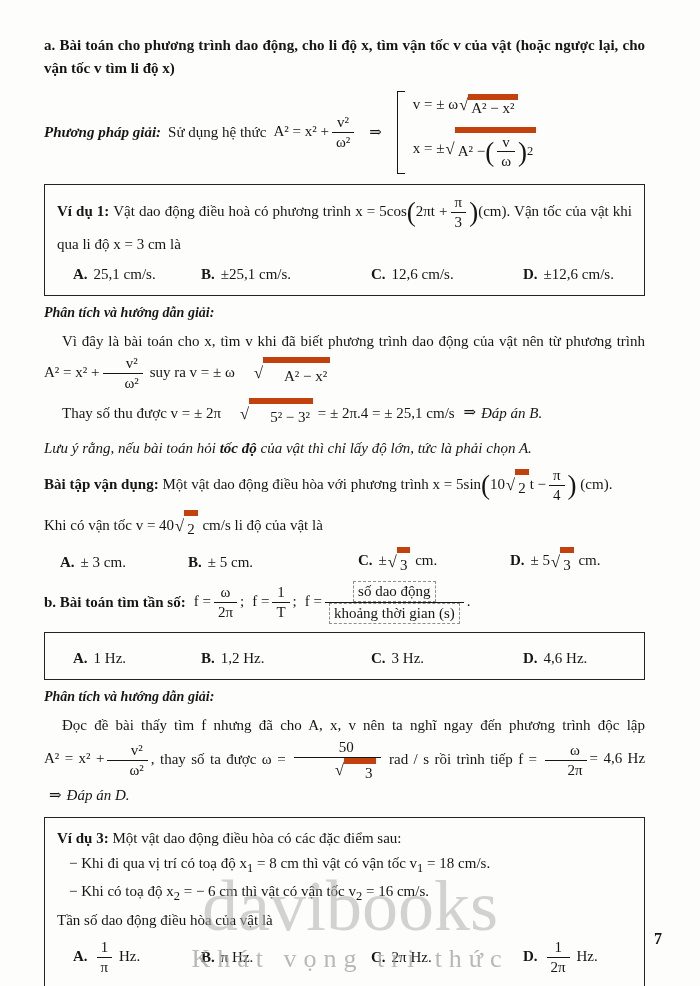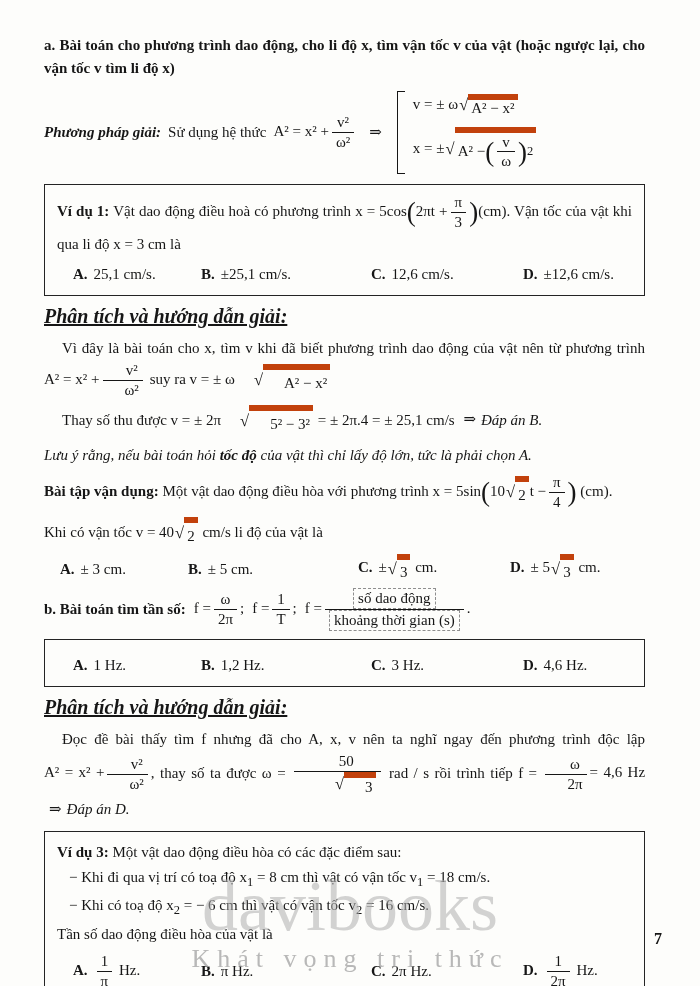--- a/index.html
+++ b/index.html
@@ -23,21 +23,21 @@
   .sqrt .sign{display:flex;align-items:center;font-size:1.1em;line-height:1;}
   .sqrt .rad{border-top:6px solid #c2410c;padding:0 3px;display:inline-flex;align-items:center;}
   .bigp{font-size:1.8em;font-weight:300;line-height:.9;vertical-align:middle;}
   .implies{margin:0 5px;}
   .system{display:inline-flex;align-items:center;}
   .sys-bracket{align-self:stretch;width:7px;border:1.5px solid #161616;border-right:none;margin:0 8px 0 3px;}
   .sys-eqs{display:inline-flex;flex-direction:column;gap:10px;padding:3px 0;}
   .method-row{display:flex;align-items:center;gap:7px;margin:4px 0 10px;}
   .vd-box{border:1.2px solid #242424;padding:8px 12px 9px;margin:8px 0 9px;}
   .box-text{line-height:1.7;text-align:justify;}
-  .analysis-heading{font-size:20px;margin:7px 0 7px;font-weight:700;font-style:italic;text-decoration:underline;}
+  .analysis-heading{font-size:14px;margin:7px 0 7px;font-weight:700;font-style:italic;}
   .answers{display:grid;grid-template-columns:128px 170px 152px auto;padding-left:16px;margin-top:5px;line-height:1.6;align-items:center;}
   .answer .letter{margin-right:6px;}
   .bullet{padding-left:12px;}
   .hl{border:1px dashed #8f8f8f;padding:0 4px;display:inline-block;}
   .section-b-row{display:flex;align-items:center;gap:8px;margin:4px 0 8px;}
   .watermark{position:absolute;left:0;right:0;bottom:12px;text-align:center;color:#b0b0b0;pointer-events:none;z-index:5;}
   .watermark .brand{font-size:72px;line-height:1;opacity:.55;}
   .watermark .slogan{font-size:26px;letter-spacing:7px;opacity:.75;margin-top:2px;color:#a2a2a2;}
   .page-number{position:absolute;right:38px;bottom:38px;font-weight:700;font-size:16px;z-index:6;}
 </style>

